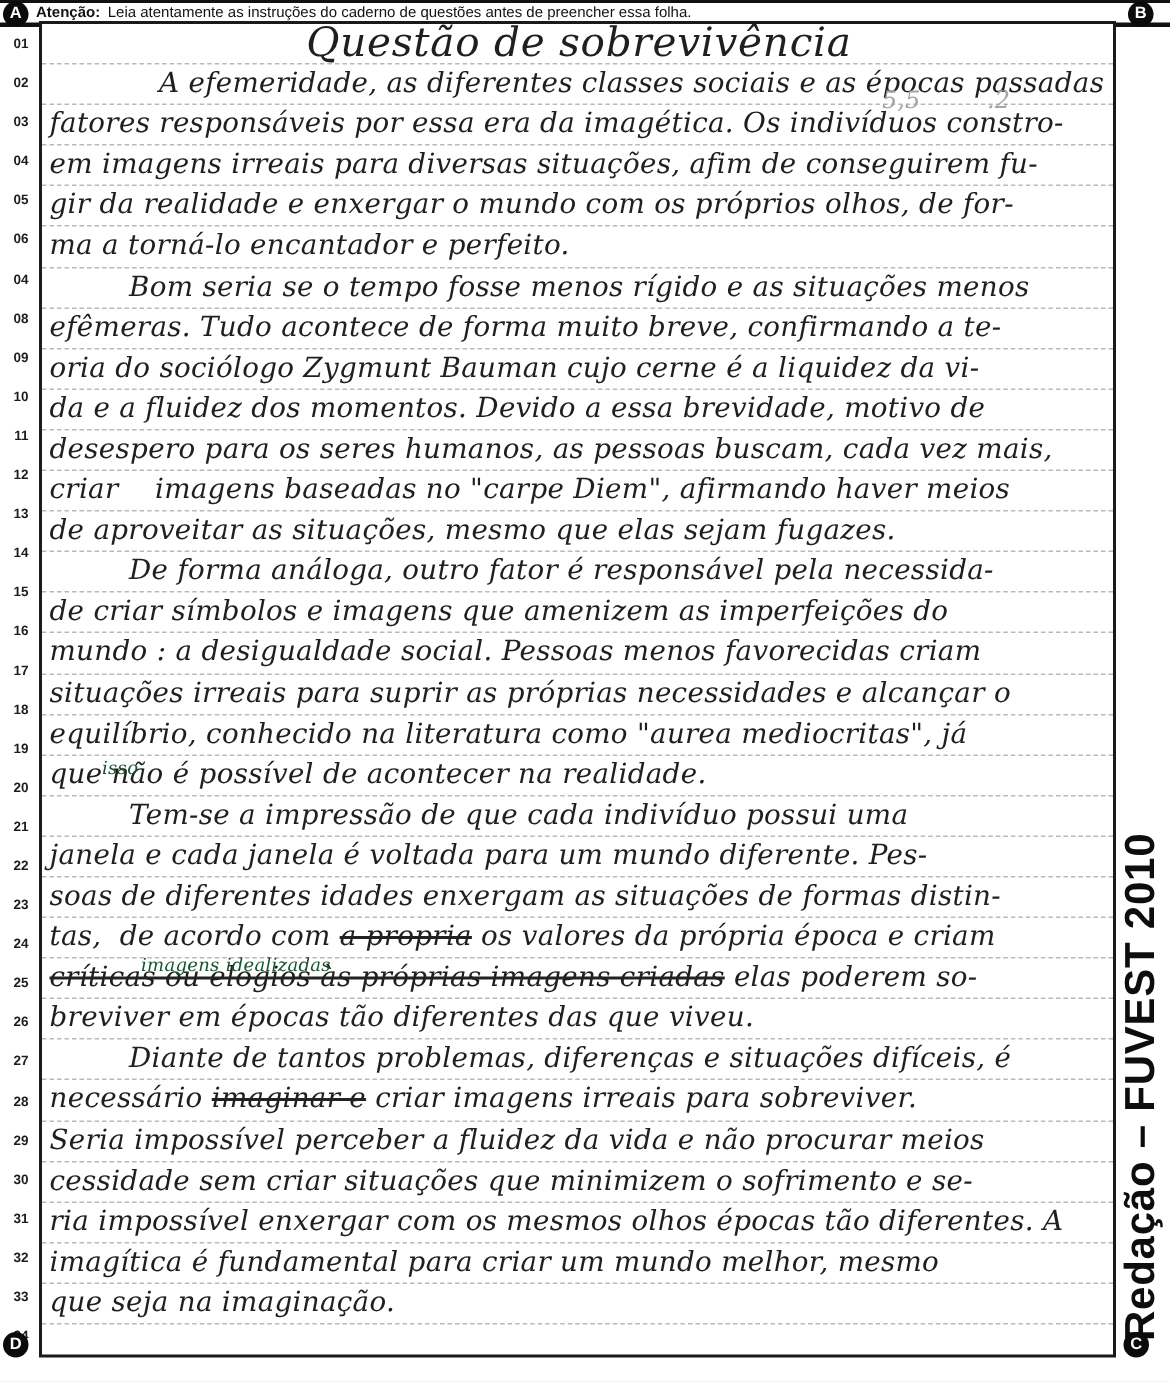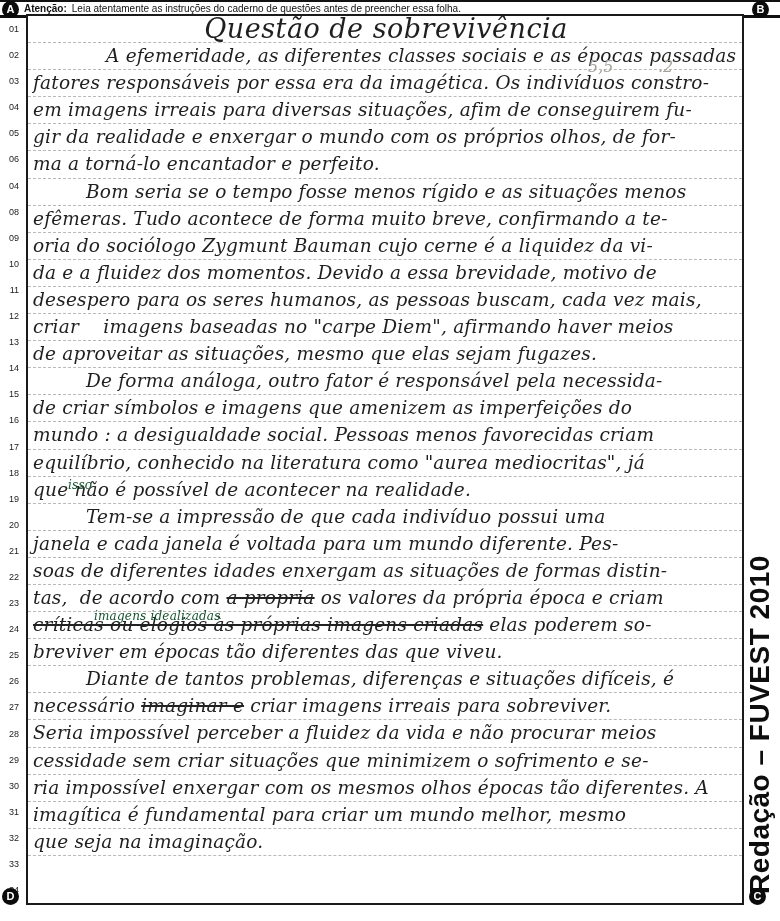--- a/index.html
+++ b/index.html
@@ -33,21 +33,21 @@
   .marker.b{left:752px;top:1px;}
   .marker.c{left:749px;top:888px;}
   .marker.d{left:2px;top:888px;}
   
   .numbers{
     position:absolute;left:0;top:16px;width:23px;
   }
   .numbers .num{
     height:26.1px;line-height:26.1px;
     text-align:right;padding-right:4px;
-    font-weight:normal;font-size:9px;color:#1c1c1c;
+    font-weight:bold;font-size:9px;color:#1c1c1c;
   }
   
   .essay-box{
     position:absolute;left:26px;top:14px;width:718px;height:891px;
     border:2px solid #1a1a1a;
     background:#fff;
     box-sizing:border-box;
     overflow:hidden;
   }
   .lines{position:relative;}
@@ -176,20 +176,21 @@
         <div class="row row-07 indent"><span class="txt">Bom seria se o tempo fosse menos rígido e as situações menos</span></div>
         <div class="row row-08"><span class="txt">efêmeras. Tudo acontece de forma muito breve, confirmando a te-</span></div>
         <div class="row row-09"><span class="txt">oria do sociólogo Zygmunt Bauman cujo cerne é a liquidez da vi-</span></div>
         <div class="row row-10"><span class="txt">da e a fluidez dos momentos. Devido a essa brevidade, motivo de</span></div>
         <div class="row row-11"><span class="txt">desespero para os seres humanos, as pessoas buscam, cada vez mais,</span></div>
         <div class="row row-12"><span class="txt">criar&nbsp;&nbsp;&nbsp;&nbsp;imagens baseadas no "carpe Diem", afirmando haver meios</span></div>
         <div class="row row-13"><span class="txt">de aproveitar as situações, mesmo que elas sejam fugazes.</span></div>
         <div class="row row-14 indent"><span class="txt">De forma análoga, outro fator é responsável pela necessida-</span></div>
         <div class="row row-15"><span class="txt">de criar símbolos e imagens que amenizem as imperfeições do</span></div>
         <div class="row row-16"><span class="txt">mundo : a desigualdade social. Pessoas menos favorecidas criam</span></div>
+        <div class="row row-17"><span class="txt">situações irreais para suprir as próprias necessidades e alcançar o</span></div>
         <div class="row row-18"><span class="txt">equilíbrio, conhecido na literatura como "aurea mediocritas", já</span></div>
         <div class="row row-19"><span class="txt">que</span><span class="above">isso</span><span class="txt"> não é possível de acontecer na realidade.</span></div>
         <div class="row row-20 indent"><span class="txt">Tem-se a impressão de que cada indivíduo possui uma</span></div>
         <div class="row row-21"><span class="txt">janela e cada janela é voltada para um mundo diferente. Pes-</span></div>
         <div class="row row-22"><span class="txt">soas de diferentes idades enxergam as situações de formas distin-</span></div>
         <div class="row row-23"><span class="txt">tas,&nbsp; de acordo com </span><span class="strike">a propria</span><span class="txt"> os valores da própria época e criam</span></div>
         <div class="row row-24"><span class="above">imagens  idealizadas</span><span class="strike">críticas ou elogios às próprias imagens criadas</span><span class="txt"> elas poderem so-</span></div>
         <div class="row row-25"><span class="txt">breviver em épocas tão diferentes das que viveu.</span></div>
         <div class="row row-26 indent"><span class="txt">Diante de tantos problemas, diferenças e situações difíceis, é</span></div>
         <div class="row row-27"><span class="txt">necessário </span><span class="strike">imaginar e</span><span class="txt"> criar imagens irreais para sobreviver.</span></div>

